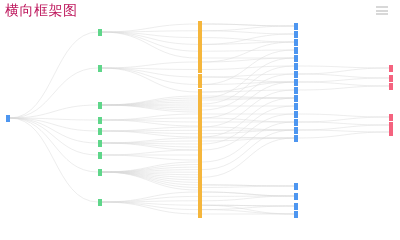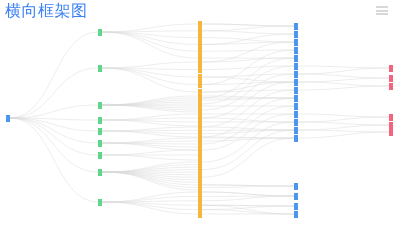--- a/index.html
+++ b/index.html
@@ -12,23 +12,23 @@
     width: 400px;
     height: 220px;
     background: #ffffff;
     font-family: "Liberation Sans", sans-serif;
     overflow: hidden;
   }
   #chart-title {
     position: absolute;
     left: 5px;
     top: 3px;
-    font-size: 16px;
+    font-size: 14px;
     line-height: 15px;
-    color: #3b82f6;
+    color: #be185d;
     font-family: "DejaVu Sans", sans-serif;
     letter-spacing: 0.5px;
     white-space: nowrap;
     user-select: none;
   }
   #toolbox-menu-icon {
     position: absolute;
     left: 376px;
     top: 6px;
     width: 12px;

